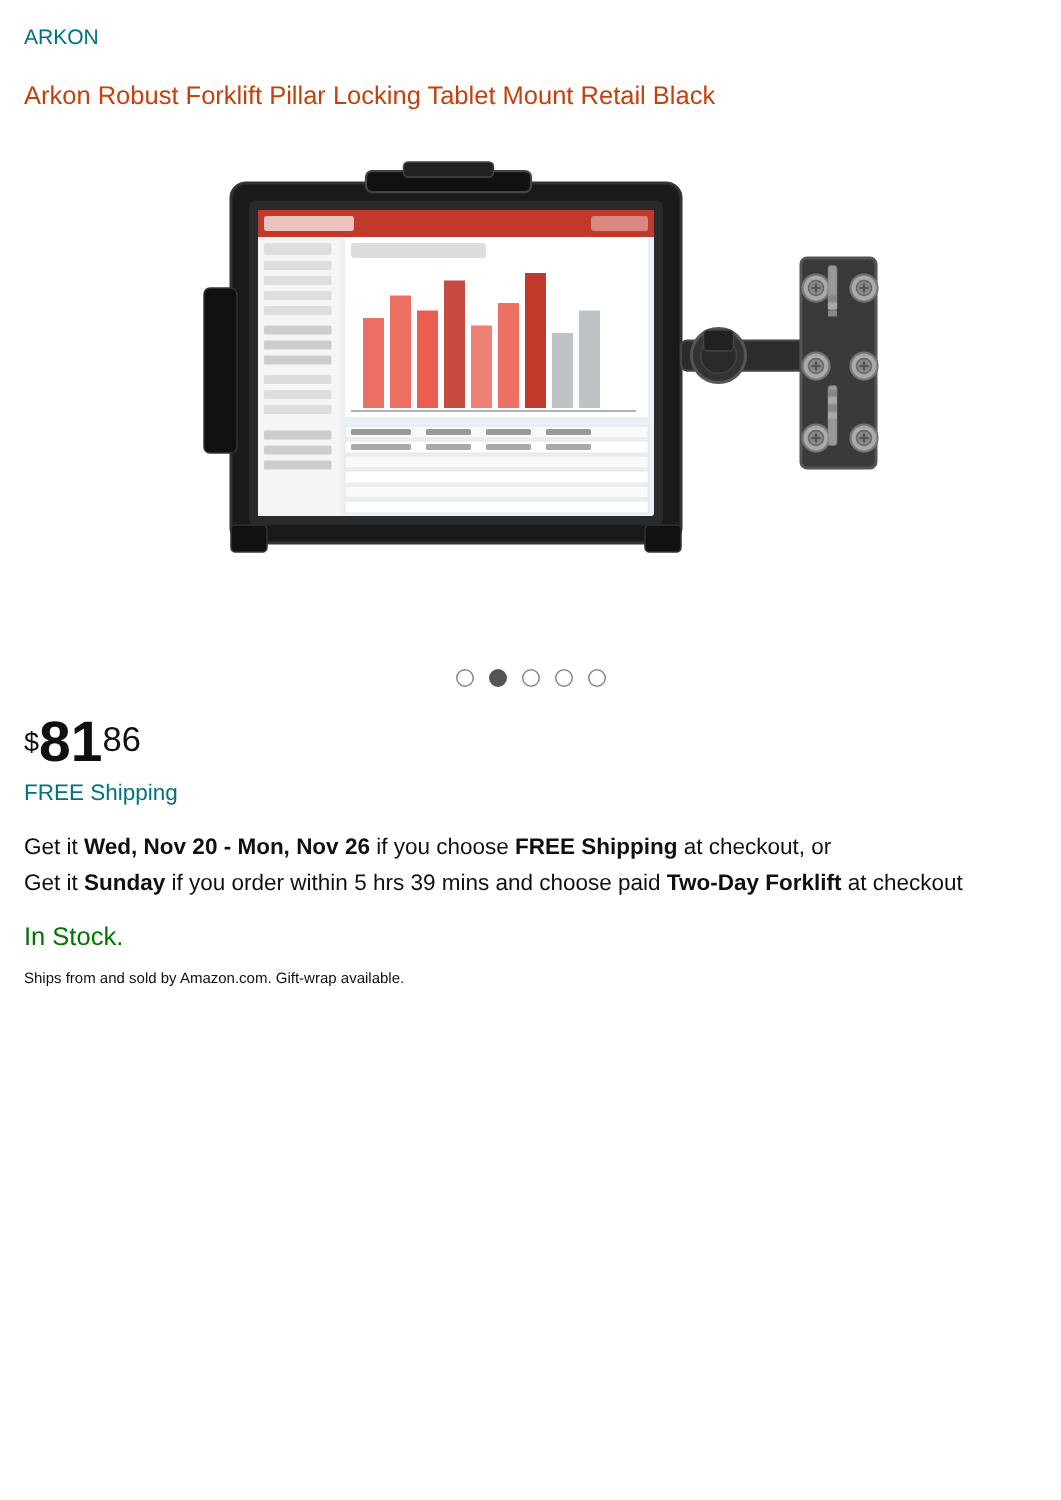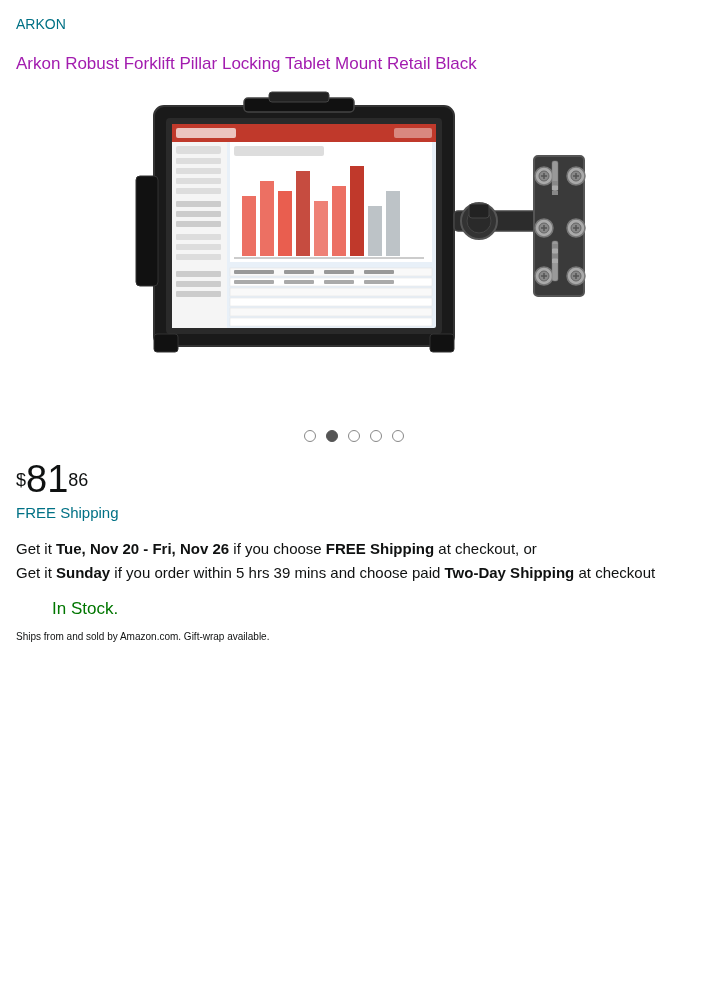--- a/index.html
+++ b/index.html
@@ -22,21 +22,22 @@
       font-size: 14px;
       text-decoration: none;
       display: block;
       margin-bottom: 20px;
     }
 
     .product-title {
       font-size: 17px;
       font-weight: 400;
       line-height: 1.4;
-      color: #a21caf;
+      color: #c2410c;
+      margin-bottom: 16px;
     }
 
     .image-container {
       width: 100%;
       display: flex;
       justify-content: center;
       align-items: center;
       margin-bottom: 14px;
       background: #fff;
     }
@@ -86,27 +87,27 @@
     .price-symbol {
       font-size: 18px;
       font-weight: 400;
       vertical-align: super;
       line-height: 1;
       color: #0F1111;
     }
 
     .price-whole {
       font-size: 38px;
-      font-weight: 400;
+      font-weight: 700;
       color: #0F1111;
       line-height: 1;
     }
 
     .price-fraction {
-      font-size: 18px;
+      font-size: 23px;
       font-weight: 400;
       vertical-align: super;
       line-height: 1;
       color: #0F1111;
     }
 
     .free-shipping {
       color: #007185;
       font-size: 15px;
       margin-bottom: 16px;
@@ -121,21 +122,20 @@
 
     .delivery-section .bold {
       font-weight: 700;
     }
 
     .in-stock {
       color: #007600;
       font-size: 17px;
       font-weight: 500;
       margin-bottom: 10px;
-      margin-left: 36px;
     }
 
     .ships-from {
       font-size: 10px;
       color: #0F1111;
       line-height: 1.5;
     }
   </style>
 </head>
 <body>
@@ -278,23 +278,23 @@
 </div>
 
 <div class="price-section">
   <span class="price-symbol">$</span><span class="price-whole">81</span><span class="price-fraction">86</span>
 </div>
 
 <div class="free-shipping">FREE Shipping</div>
 
 <div class="delivery-section">
   <span>
-    <span>Get it </span><span class="bold">Tue, Nov 20 - Fri, Nov 26</span><span> if you choose </span><span class="bold">FREE Shipping</span><span> at checkout, or</span>
+    <span>Get it </span><span class="bold">Wed, Nov 20 - Mon, Nov 26</span><span> if you choose </span><span class="bold">FREE Shipping</span><span> at checkout, or</span>
   </span>
   <br>
   <span>
-    <span>Get it </span><span class="bold">Sunday</span><span> if you order within 5 hrs 39 mins and choose paid </span><span class="bold">Two-Day Shipping</span><span> at checkout</span>
+    <span>Get it </span><span class="bold">Sunday</span><span> if you order within 5 hrs 39 mins and choose paid </span><span class="bold">Two-Day Forklift</span><span> at checkout</span>
   </span>
 </div>
 
 <div class="in-stock">In Stock.</div>
 
 <div class="ships-from">Ships from and sold by Amazon.com. Gift-wrap available.</div>
 
 </body></html>

